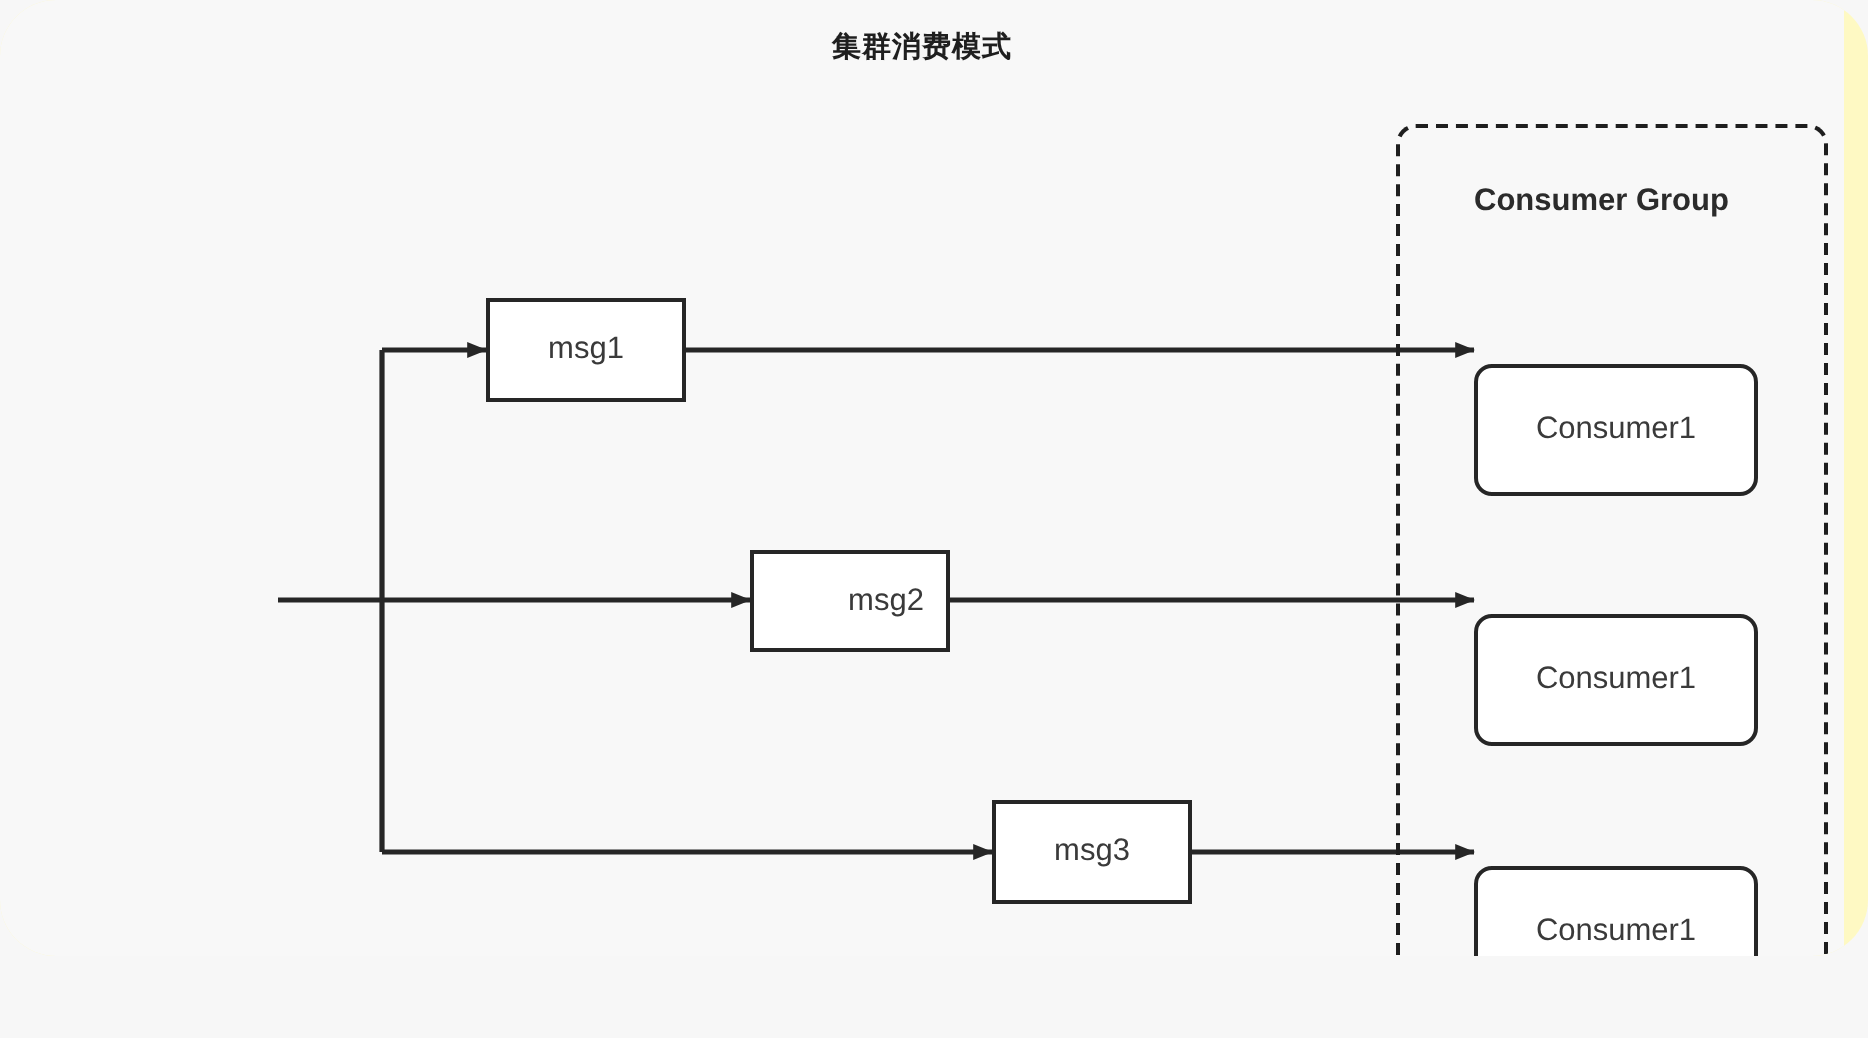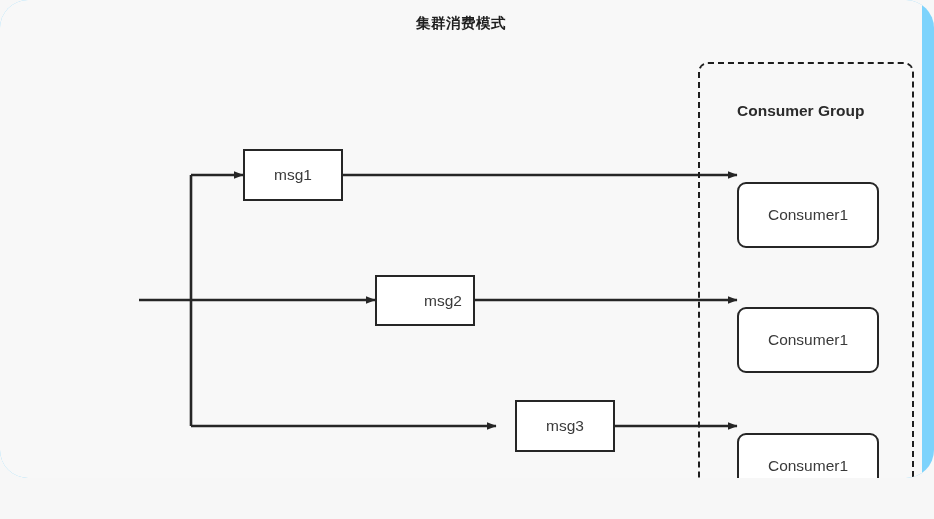--- a/index.html
+++ b/index.html
@@ -5,21 +5,21 @@
   html, body {
     margin: 0;
     padding: 0;
     background: #f7f7f7;
     font-family: "Liberation Sans", sans-serif;
   }
   #stage {
     position: relative;
     width: 934px;
     height: 478px;
-    background: #7dd3fc;
+    background: #fef9c3;
     overflow: hidden;
     border-radius: 28px;
   }
   #canvas-sheet {
     position: absolute;
     left: 0;
     top: 0;
     width: 922px;
     height: 513px;
     background: #f8f8f8;
@@ -61,21 +61,20 @@
     border: 2.6px dashed #1e1e1e;
     border-radius: 10px;
     background: transparent;
   }
   .group-label {
     position: absolute;
     font-size: 15.5px;
     font-weight: bold;
     color: #2b2b2b;
     white-space: nowrap;
-    margin-top: 10px;
   }
 </style>
 </head>
 <body>
 
 <div id="stage">
 
   <div id="canvas-sheet"></div>
 
   <div class="diagram-title">集群消费模式</div>
@@ -106,21 +105,21 @@
 
 
   <div class="node sharp" style="left:243px; top:149px; width:100px; height:52px;">
     <span>msg1</span>
   </div>
 
   <div class="node sharp" style="left:375px; top:275px; width:100px; height:51px;padding-left:36px;">
     <span>msg2</span>
   </div>
 
-  <div class="node sharp" style="left:515px; top:400px; width:100px; height:52px;">
+  <div class="node sharp" style="left:496px; top:400px; width:100px; height:52px;">
     <span>msg3</span>
   </div>
 
   <div class="group-box" style="left:698px; top:62px; width:216px; height:435px;"></div>
 
   <div class="group-label" style="left:737px; top:92px;">Consumer Group</div>
 
   <div class="node rounded" style="left:737px; top:142px; width:142px; height:66px;">
     <span>Consumer1</span>
   </div>

